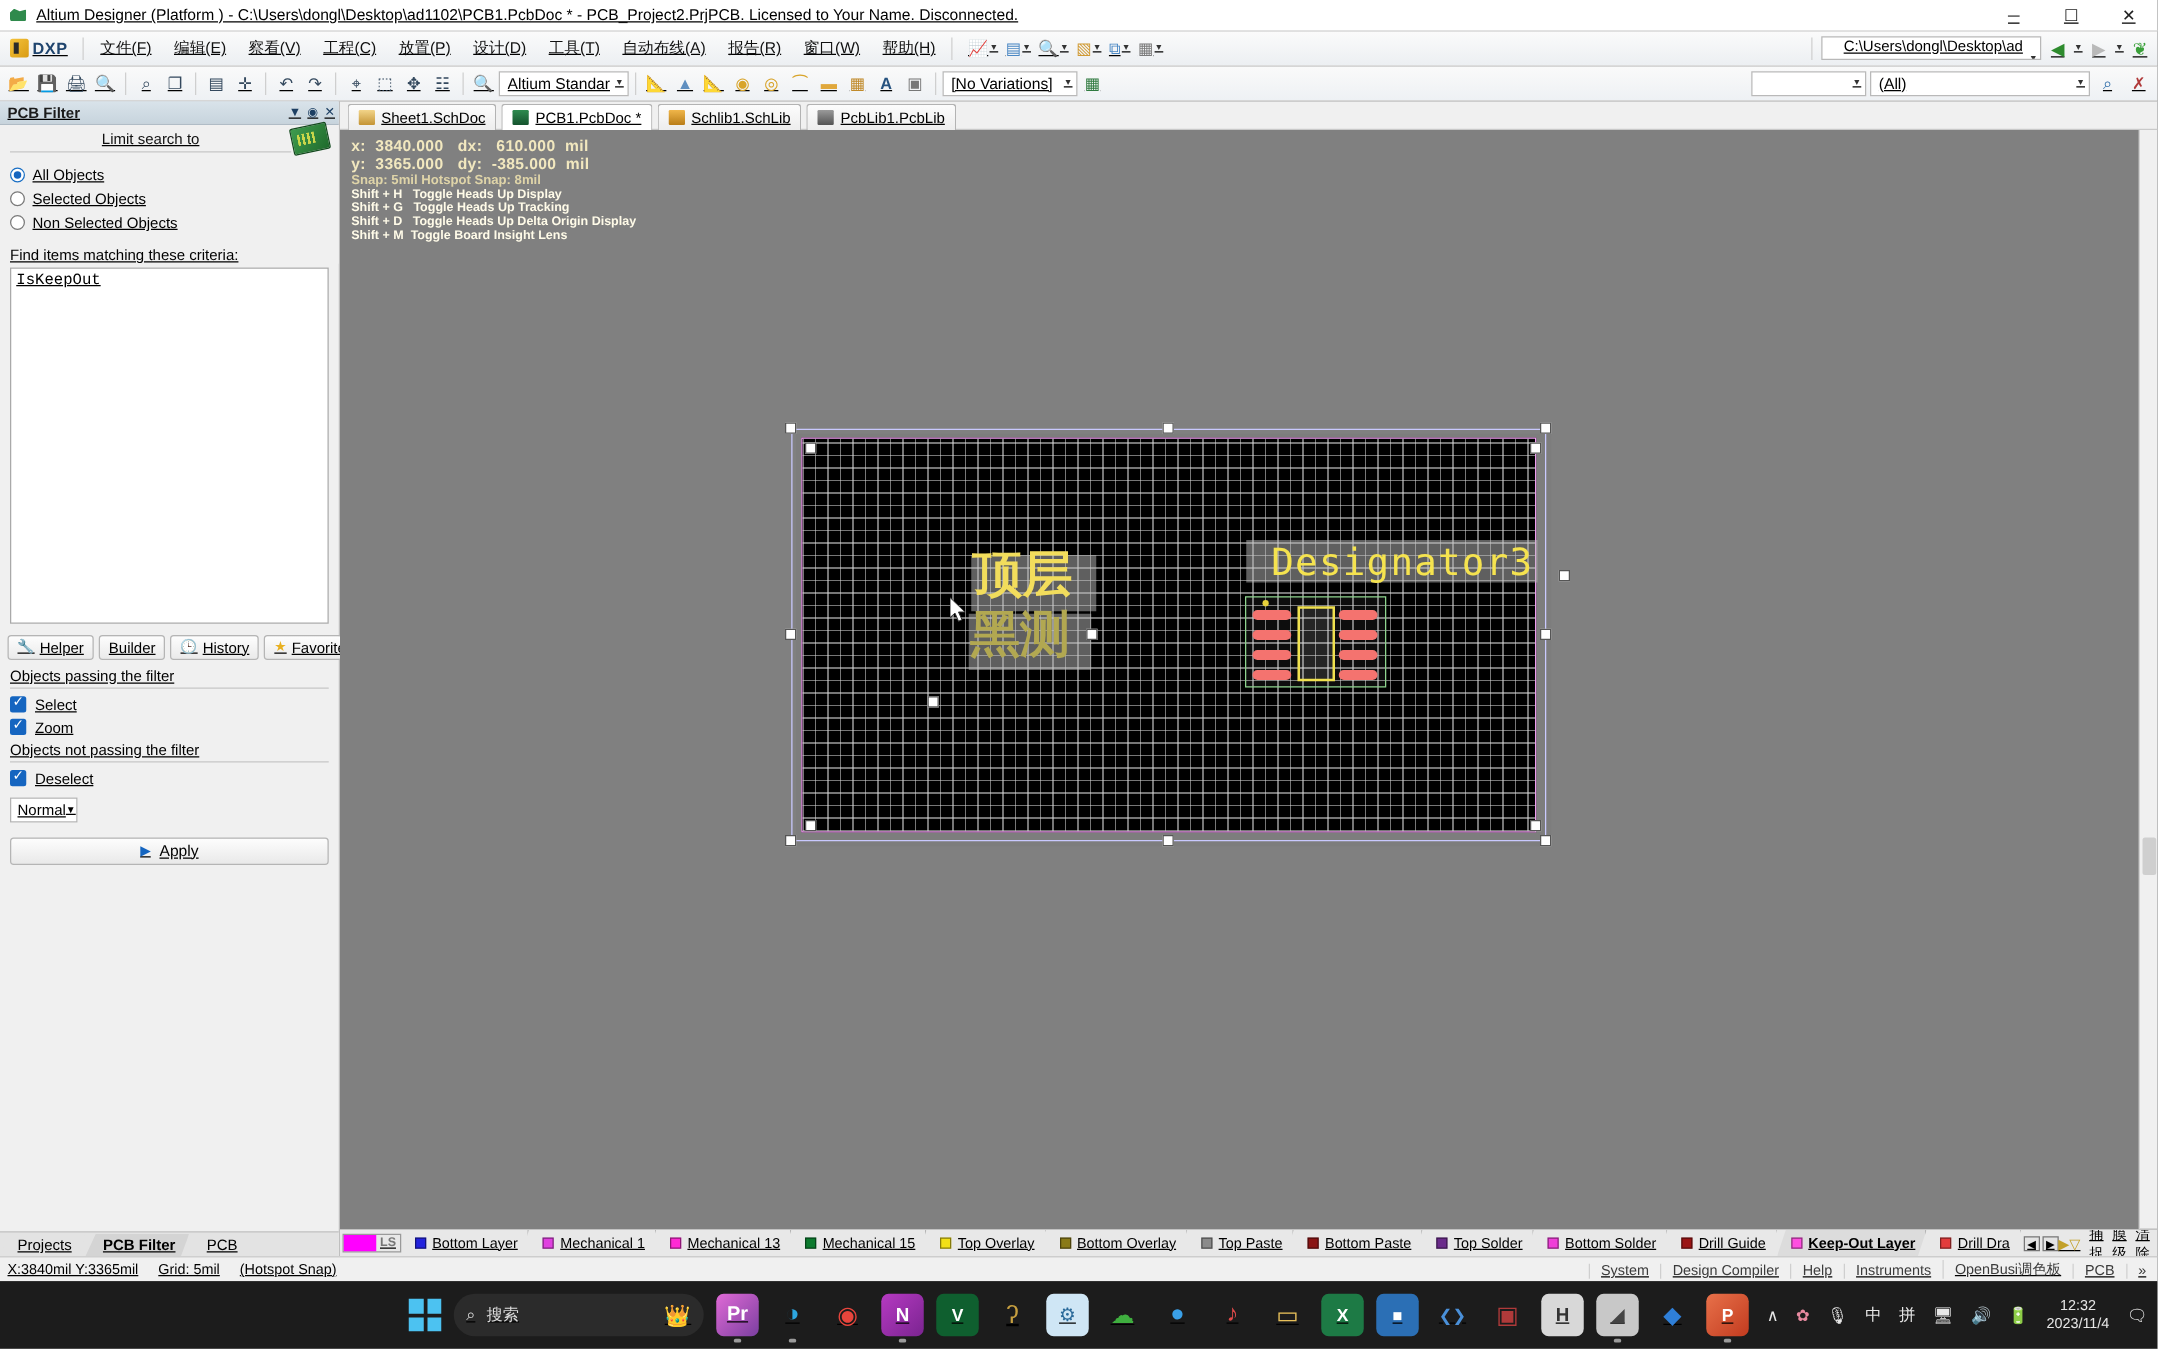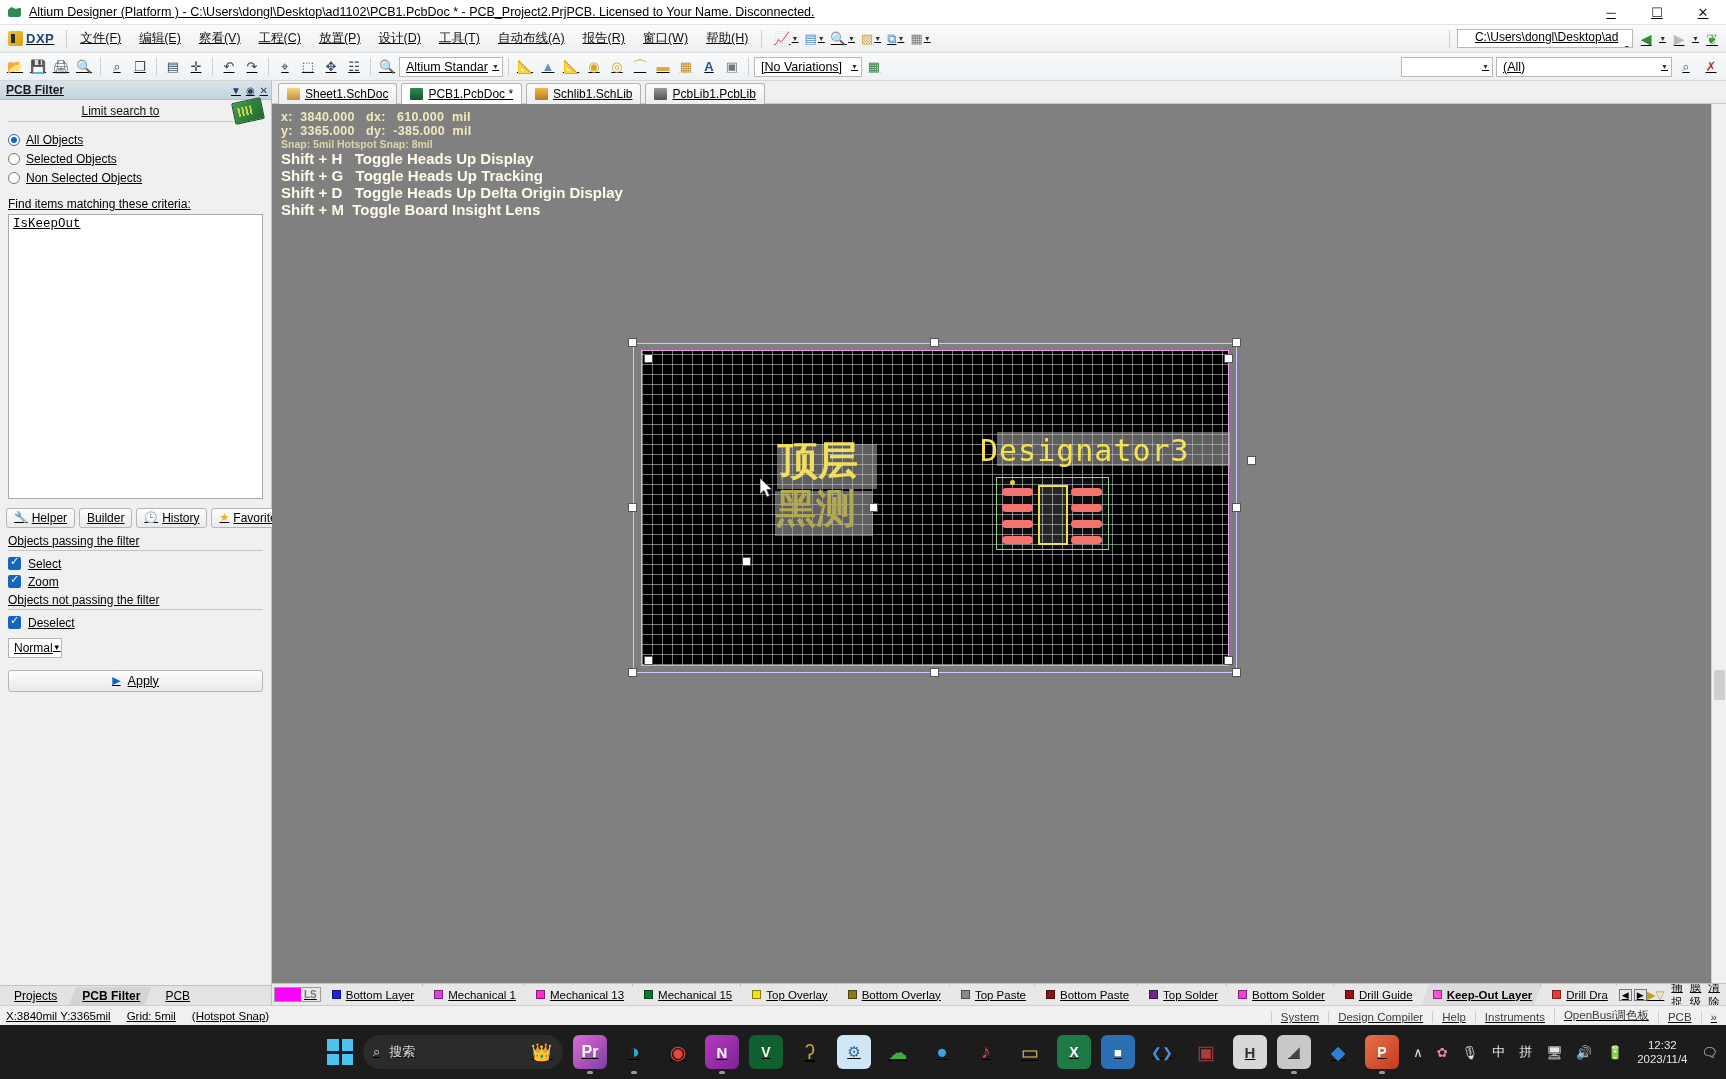--- a/index.html
+++ b/index.html
@@ -144,21 +144,21 @@
   }
   .doctab.active{ background:#ffffff; }
   .dt-ic{ width:13px;height:12px; border-radius:1px; display:inline-block;}
   .canvaswrap{ flex:1; position:relative; display:flex; min-height:0;}
   .canvas{ flex:1; background:#808080; position:relative; overflow:hidden; }
   .vscroll{ width:15px; background:#f0f0f0; border-left:1px solid #d0d0d0; position:relative;}
   .vscroll .thumb{ position:absolute; left:2px; width:11px; background:#cfcfcf; border-radius:2px;}
   .hud { position:absolute; left:9px; top:6px; font-family:"Liberation Sans",sans-serif; }
   .hud .l1{ color:#f2e8bf; font-size:12.5px; font-weight:bold; letter-spacing:.3px; white-space:pre;}
   .hud .l2{ color:#dfd4a8; font-size:10.5px; font-weight:bold; white-space:pre;}
-  .hud .l3{ color:#fffbe8; font-size:15px; font-weight:bold; white-space:pre;}
+  .hud .l3{ color:#fffbe8; font-size:10px; font-weight:bold; white-space:pre;}
   .board{
     position:absolute; left:369px; top:246px; width:588px; height:316px;
     background:#000; border:1px solid #f09df0;
     background-image:
       repeating-linear-gradient(0deg, rgba(215,215,215,.55) 0 1px, transparent 1px 10px),
       repeating-linear-gradient(90deg, rgba(215,215,215,.55) 0 1px, transparent 1px 10px);
   }
   .keepout{
     position:absolute; left:361px; top:239px; width:604px; height:330px;
     border:1px solid #c9c9ff; pointer-events:none;
@@ -487,21 +487,21 @@
 
           <div class="board">
 
             <div class="txt-sel" style="left:135px; top:93px; width:100px; height:45px;"></div>
             <div class="tlayer-txt" style="left:136px; top:90px;">顶层</div>
 
             <div class="txt-sel" style="left:133px; top:140px; width:98px; height:45px;"></div>
             <div class="tlayer-txt" style="left:134px; top:138px; color:#b2a851;">黑测</div>
 
             <div class="txt-sel" style="left:355px; top:81px; width:233px; height:34px;"></div>
-            <div class="desig" style="left:338px; top:82px;">Designator3</div>
+            <div class="desig" style="left:375px; top:82px;">Designator3</div>
 
             <div class="comp" style="left:354px; top:126px; width:113px; height:73px;">
               <div class="outline"></div>
               <div style="position:absolute;left:14px;top:3px;width:5px;height:5px;border-radius:50%;background:#e8d23c;"></div>
               <div class="pad" style="left:6px; top:11px; width:31px; height:8px;"></div>
               <div class="pad" style="left:6px; top:27px; width:31px; height:8px;"></div>
               <div class="pad" style="left:6px; top:43px; width:31px; height:8px;"></div>
               <div class="pad" style="left:6px; top:59px; width:31px; height:8px;"></div>
               <div class="pad" style="left:75px; top:11px; width:31px; height:8px;"></div>
               <div class="pad" style="left:75px; top:27px; width:31px; height:8px;"></div>

